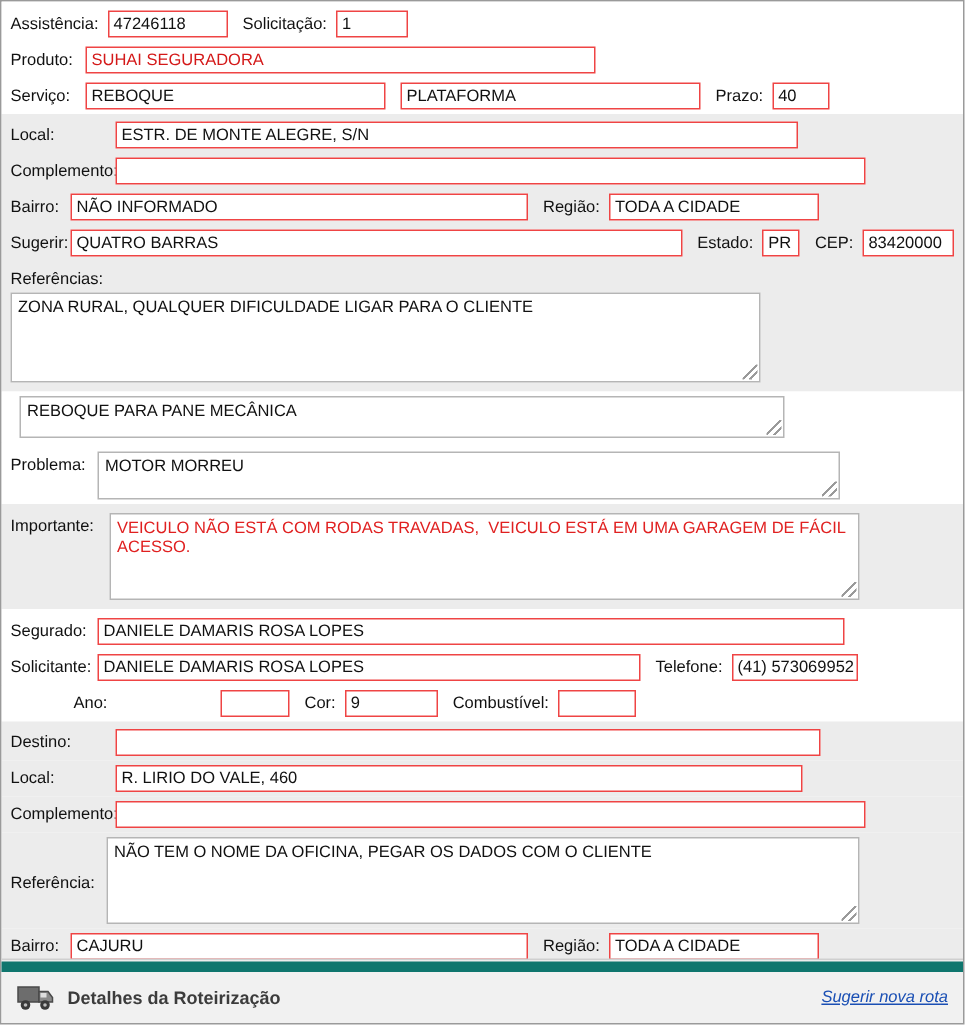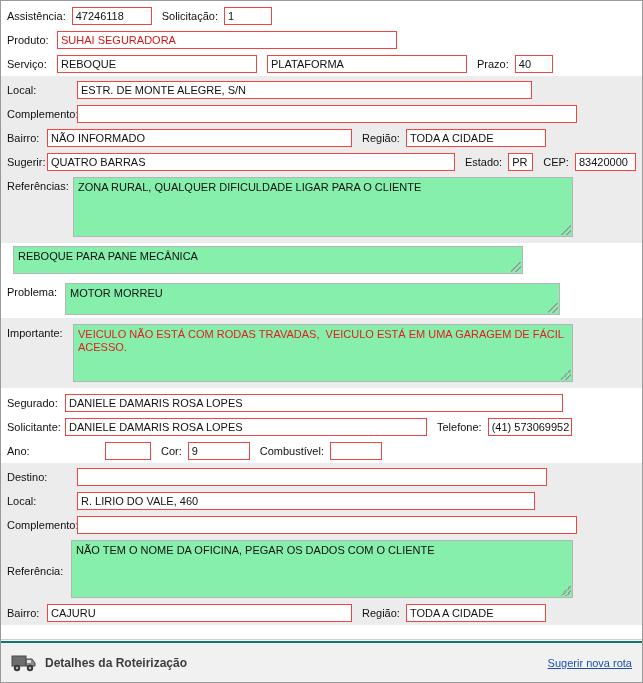--- a/index.html
+++ b/index.html
@@ -55,21 +55,21 @@
     font-size: 11px;
     font-family: "Liberation Sans", sans-serif;
     color: #111111;
     overflow: hidden;
     white-space: nowrap;
   }
   .fld.red { color: #d41919; }
   .ta {
     box-sizing: border-box;
     border: 1px solid #b5b5b5;
-    background: #86efac;
+    background: #ffffff;
     padding: 3px 4px;
     font-size: 11px;
     font-family: "Liberation Sans", sans-serif;
     color: #111111;
     overflow: hidden;
     position: relative;
     white-space: pre-wrap;
     line-height: 13px;
   }
   .ta::after {
@@ -89,39 +89,40 @@
   .gap10 { width: 10px; flex: 0 0 auto; }
 
   
   .footer {
     position: absolute;
     left: 0;
     bottom: 0;
     width: 641px;
     height: 41px;
     background: #f1f1f1;
-    border-top: 2px solid #0f766e;
+    border-top: 7px solid #0f766e;
     display: flex;
     align-items: center;
     padding: 0 10px;
     box-sizing: border-box;
     justify-content: flex-end;
   }
   .footer-title {
     font-size: 12px;
     font-weight: bold;
     color: #3c3c3c;
     margin-left: 8px;
   }
   .footer-link {
     font-size: 11px;
     color: #1a4fb4;
     text-decoration: underline;
     margin-left: auto;
     cursor: pointer;
+    font-style: italic;
   }
   .truck-icon {
     width: 26px;
     height: 22px;
     position: relative;
     flex: 0 0 auto;
   }
   
   .hr-top {
     position: absolute;
@@ -194,21 +195,21 @@
       <div class="gap10"></div>
       <div class="lbl">Estado:</div>
       <div class="gap6"></div>
       <div class="fld" style="width:26px;">PR</div>
       <div class="gap10"></div>
       <div class="lbl">CEP:</div>
       <div class="gap6"></div>
       <div class="fld" style="width:64px;">83420000</div>
     </div>
 
-    <div class="row band-gray" style="padding-bottom:6px;">
+    <div class="row band-gray" style="padding-bottom:6px;flex-direction:column;">
       <div class="lbl" style="width:60px;">Referências:</div>
       <div class="gap6"></div>
       <div class="ta" style="width:500px;height:60px;">ZONA RURAL, QUALQUER DIFICULDADE LIGAR PARA O CLIENTE</div>
     </div>
 
     <div class="row band-white">
       <div class="gap10"></div>
       <div class="ta" style="width:510px;height:28px;margin-left:-4px;">REBOQUE PARA PANE MECÂNICA</div>
     </div>
 
@@ -235,21 +236,21 @@
       <div class="gap6"></div>
       <div class="fld" style="width:362px;">DANIELE DAMARIS ROSA LOPES</div>
       <div class="gap10"></div>
       <div class="lbl">Telefone:</div>
       <div class="gap6"></div>
       <div class="fld" style="width:84px;">(41) 573069952</div>
     </div>
 
 
     <div class="row band-white">
-      <div class="lbl" style="width:28px;">Ano:</div>
+      <div class="lbl" style="width:28px;margin-left:42px;">Ano:</div>
       <div class="spacer" style="flex:0 0 70px;"></div>
       <div class="fld" style="width:46px;"></div>
       <div class="gap10"></div>
       <div class="lbl">Cor:</div>
       <div class="gap6"></div>
       <div class="fld" style="width:62px;">9</div>
       <div class="gap10"></div>
       <div class="lbl">Combustível:</div>
       <div class="gap6"></div>
       <div class="fld" style="width:52px;"></div>

